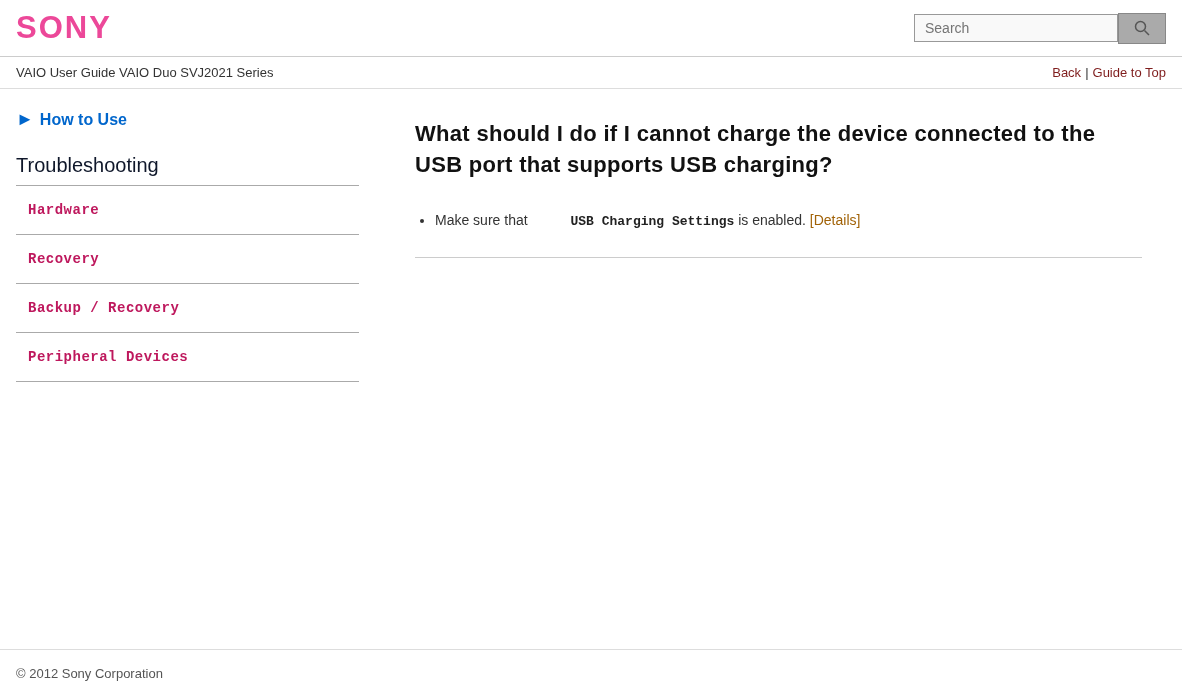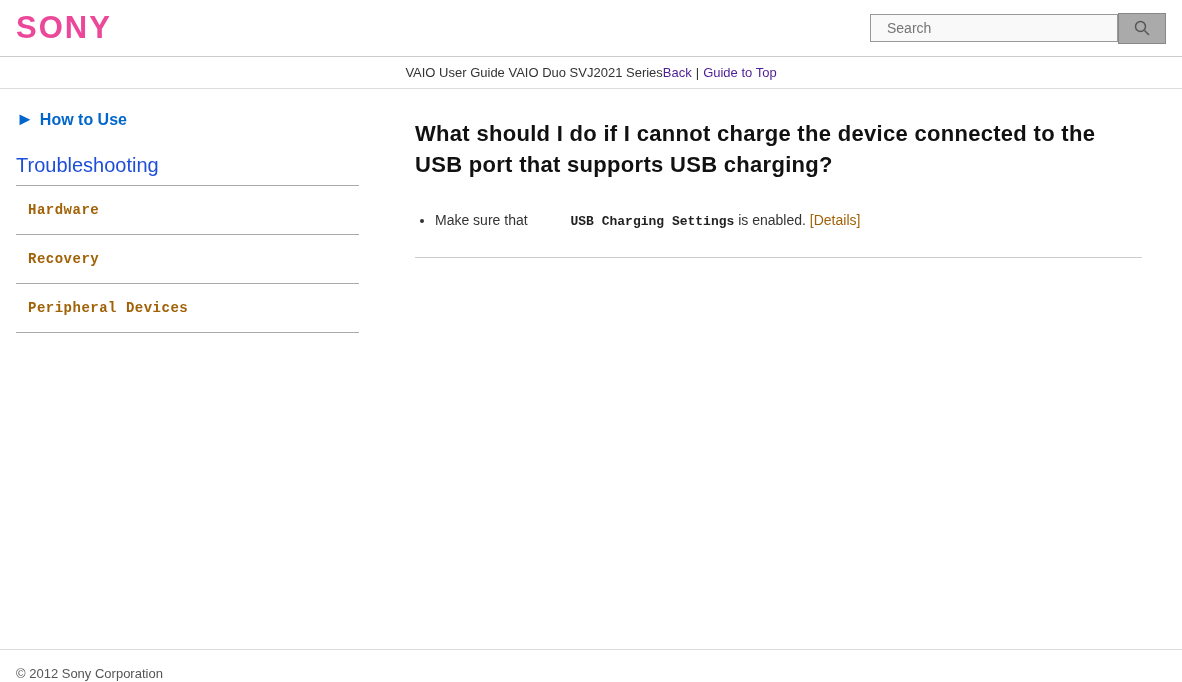--- a/index.html
+++ b/index.html
@@ -35,58 +35,58 @@
       font-family: Arial, sans-serif;
     }
 
     .search-area {
       display: flex;
       align-items: center;
     }
 
     .search-input {
       border: 1px solid #999;
-      padding: 5px 16px;
+      padding: 5px 10px;
       font-size: 14px;
       color: #999;
-      width: 248px;
+      width: 204px;
       outline: none;
       background: #f9f9f9;
     }
 
     .search-button {
       background: #aaa;
       border: 1px solid #888;
       width: 48px;
       height: 31px;
       cursor: pointer;
       display: flex;
       align-items: center;
       justify-content: center;
     }
 
     
     .breadcrumb-bar {
       display: flex;
-      justify-content: center;
+      justify-content: space-between;
       align-items: center;
       padding: 8px 16px;
       border-bottom: 1px solid #ddd;
       font-size: 13px;
       color: #333;
     }
 
     .breadcrumb-links {
       display: flex;
       gap: 4px;
       align-items: center;
     }
 
     .breadcrumb-links a {
-      color: #4c1d95;
+      color: #7f1d1d;
       text-decoration: none;
       font-size: 13px;
     }
 
     .breadcrumb-separator {
       color: #333;
       font-size: 13px;
     }
 
     
@@ -117,21 +117,21 @@
 
     .how-to-use-arrow {
       color: #0066cc;
       font-size: 18px;
       font-weight: bold;
     }
 
     .troubleshooting-title {
       font-size: 20px;
       font-weight: normal;
-      color: #1d4ed8;
+      color: #0f172a;
       margin-bottom: 8px;
     }
 
     .sidebar-divider {
       border: none;
       border-top: 1px solid #aaa;
       margin: 0;
     }
 
     .sidebar-nav {
@@ -140,21 +140,21 @@
 
     .sidebar-nav li {
       border-bottom: 1px solid #aaa;
     }
 
     .sidebar-nav li a {
       display: block;
       padding: 16px 12px;
       font-size: 14px;
       font-weight: bold;
-      color: #a16207;
+      color: #be185d;
       text-decoration: none;
       letter-spacing: 0.5px;
       font-family: 'Courier New', monospace;
     }
 
     
     .content-area {
       flex: 1;
       padding: 30px 40px 40px 40px;
     }
@@ -247,20 +247,23 @@
 
     <h2 class="troubleshooting-title">Troubleshooting</h2>
     <hr class="sidebar-divider">
 
     <ul class="sidebar-nav">
       <li>
         <a href="#">Hardware</a>
       </li>
       <li>
         <a href="#">Recovery</a>
+      </li>
+      <li>
+        <a href="#">Backup / Recovery</a>
       </li>
       <li>
         <a href="#">Peripheral Devices</a>
       </li>
     </ul>
   </div>
 
   <div class="content-area">
     <h1 class="article-title">What should I do if I cannot charge the device connected to the USB port that supports USB charging?</h1>
 

